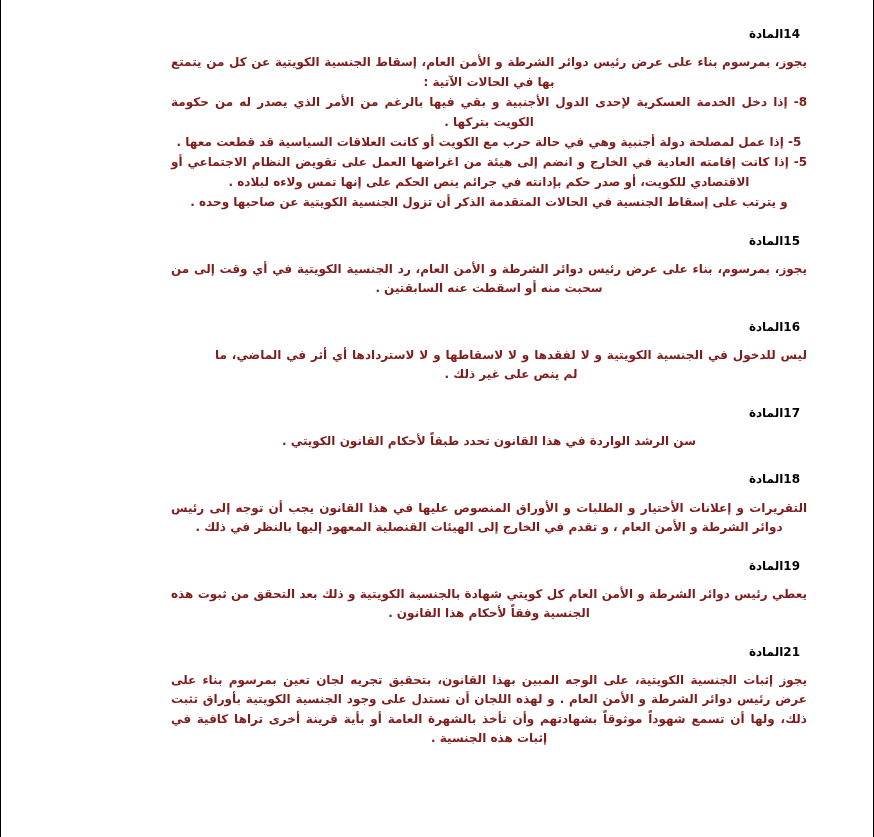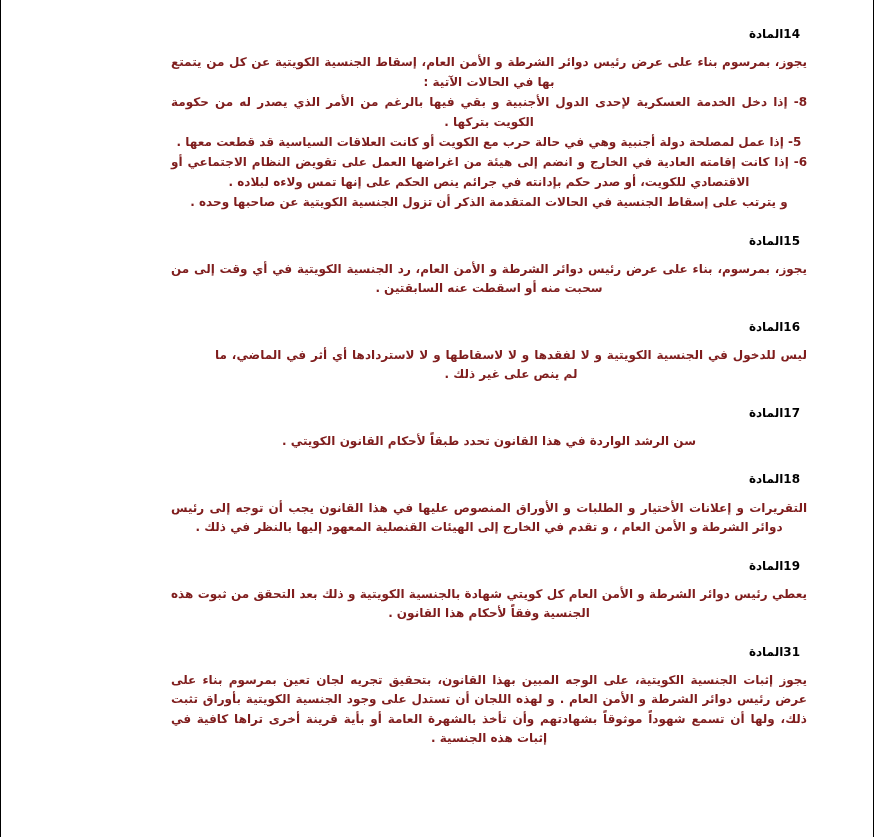--- a/index.html
+++ b/index.html
@@ -89,21 +89,21 @@
 
 <div class="page">
   <div class="page-inner">
 
     <section class="article art-14">
       <h2 class="article-heading"><span class="art-num">14</span><span class="art-word">المادة</span></h2>
       <div class="article-body">
         <p class="para">يجوز، بمرسوم بناء على عرض رئيس دوائر الشرطة و الأمن العام، إسقاط الجنسية الكويتية عن كل من يتمتع بها في الحالات الآتية :</p>
         <p class="para">8- إذا دخل الخدمة العسكرية لإحدى الدول الأجنبية و بقي فيها بالرغم من الأمر الذي يصدر له من حكومة الكويت بتركها .</p>
         <p class="para">5- إذا عمل لمصلحة دولة أجنبية وهي في حالة حرب مع الكويت أو كانت العلاقات السياسية قد قطعت معها .</p>
-        <p class="para">6- إذا كانت إقامته العادية في الخارج و انضم إلى هيئة من اغراضها العمل على تقويض النظام الاجتماعي أو الاقتصادي للكويت، أو صدر حكم بإدانته في جرائم ينص الحكم على إنها تمس ولاءه لبلاده .</p>
+        <p class="para">5- إذا كانت إقامته العادية في الخارج و انضم إلى هيئة من اغراضها العمل على تقويض النظام الاجتماعي أو الاقتصادي للكويت، أو صدر حكم بإدانته في جرائم ينص الحكم على إنها تمس ولاءه لبلاده .</p>
         <p class="para">و يترتب على إسقاط الجنسية في الحالات المتقدمة الذكر أن تزول الجنسية الكويتية عن صاحبها وحده .</p>
       </div>
     </section>
 
     <section class="article art-15">
       <h2 class="article-heading"><span class="art-num">15</span><span class="art-word">المادة</span></h2>
       <div class="article-body">
         <p class="para">يجوز، بمرسوم، بناء على عرض رئيس دوائر الشرطة و الأمن العام، رد الجنسية الكويتية في أي وقت إلى من سحبت منه أو اسقطت عنه السابقتين .</p>
       </div>
     </section>
@@ -131,21 +131,21 @@
 
     <section class="article art-19">
       <h2 class="article-heading"><span class="art-num">19</span><span class="art-word">المادة</span></h2>
       <div class="article-body">
         <p class="para">يعطي رئيس دوائر الشرطة و الأمن العام كل كويتي شهادة بالجنسية الكويتية و ذلك بعد التحقق من ثبوت هذه الجنسية وفقاً لأحكام هذا القانون .</p>
       </div>
     </section>
 
 
     <section class="article art-21">
-      <h2 class="article-heading"><span class="art-num">31</span><span class="art-word">المادة</span></h2>
+      <h2 class="article-heading"><span class="art-num">21</span><span class="art-word">المادة</span></h2>
       <div class="article-body">
         <p class="para">يجوز إثبات الجنسية الكويتية، على الوجه المبين  بهذا القانون، بتحقيق تجريه لجان تعين  بمرسوم بناء على عرض رئيس دوائر الشرطة و الأمن العام . و لهذه اللجان أن تستدل على وجود الجنسية الكويتية بأوراق تثبت ذلك، ولها أن تسمع شهوداً موثوقاً بشهادتهم وأن تأخذ بالشهرة العامة أو بأية قرينة أخرى تراها كافية في إثبات هذه الجنسية .</p>
 
       </div>
     </section>
 
   </div>
 </div>
 
 </body></html>

